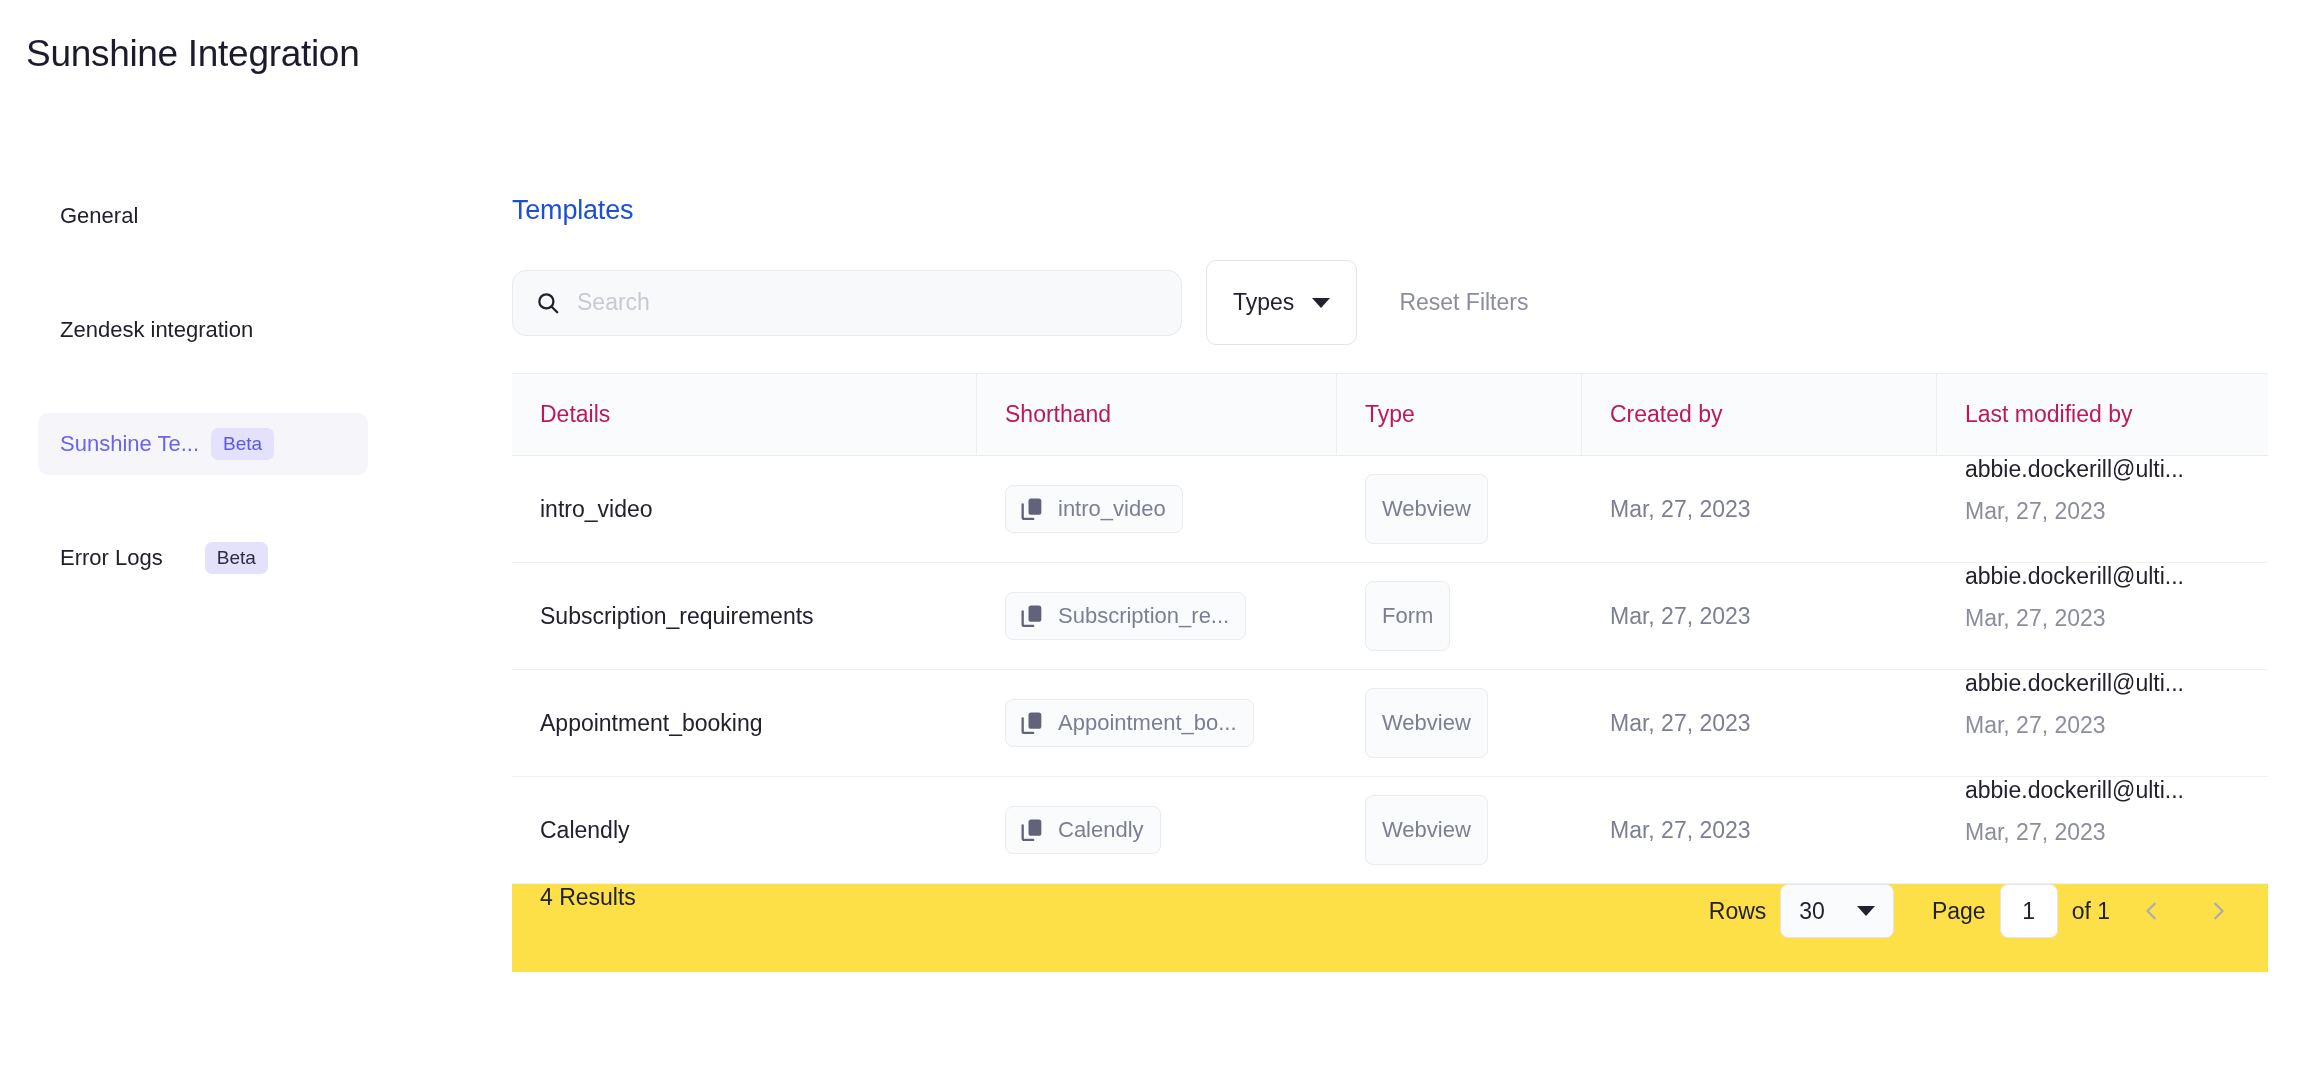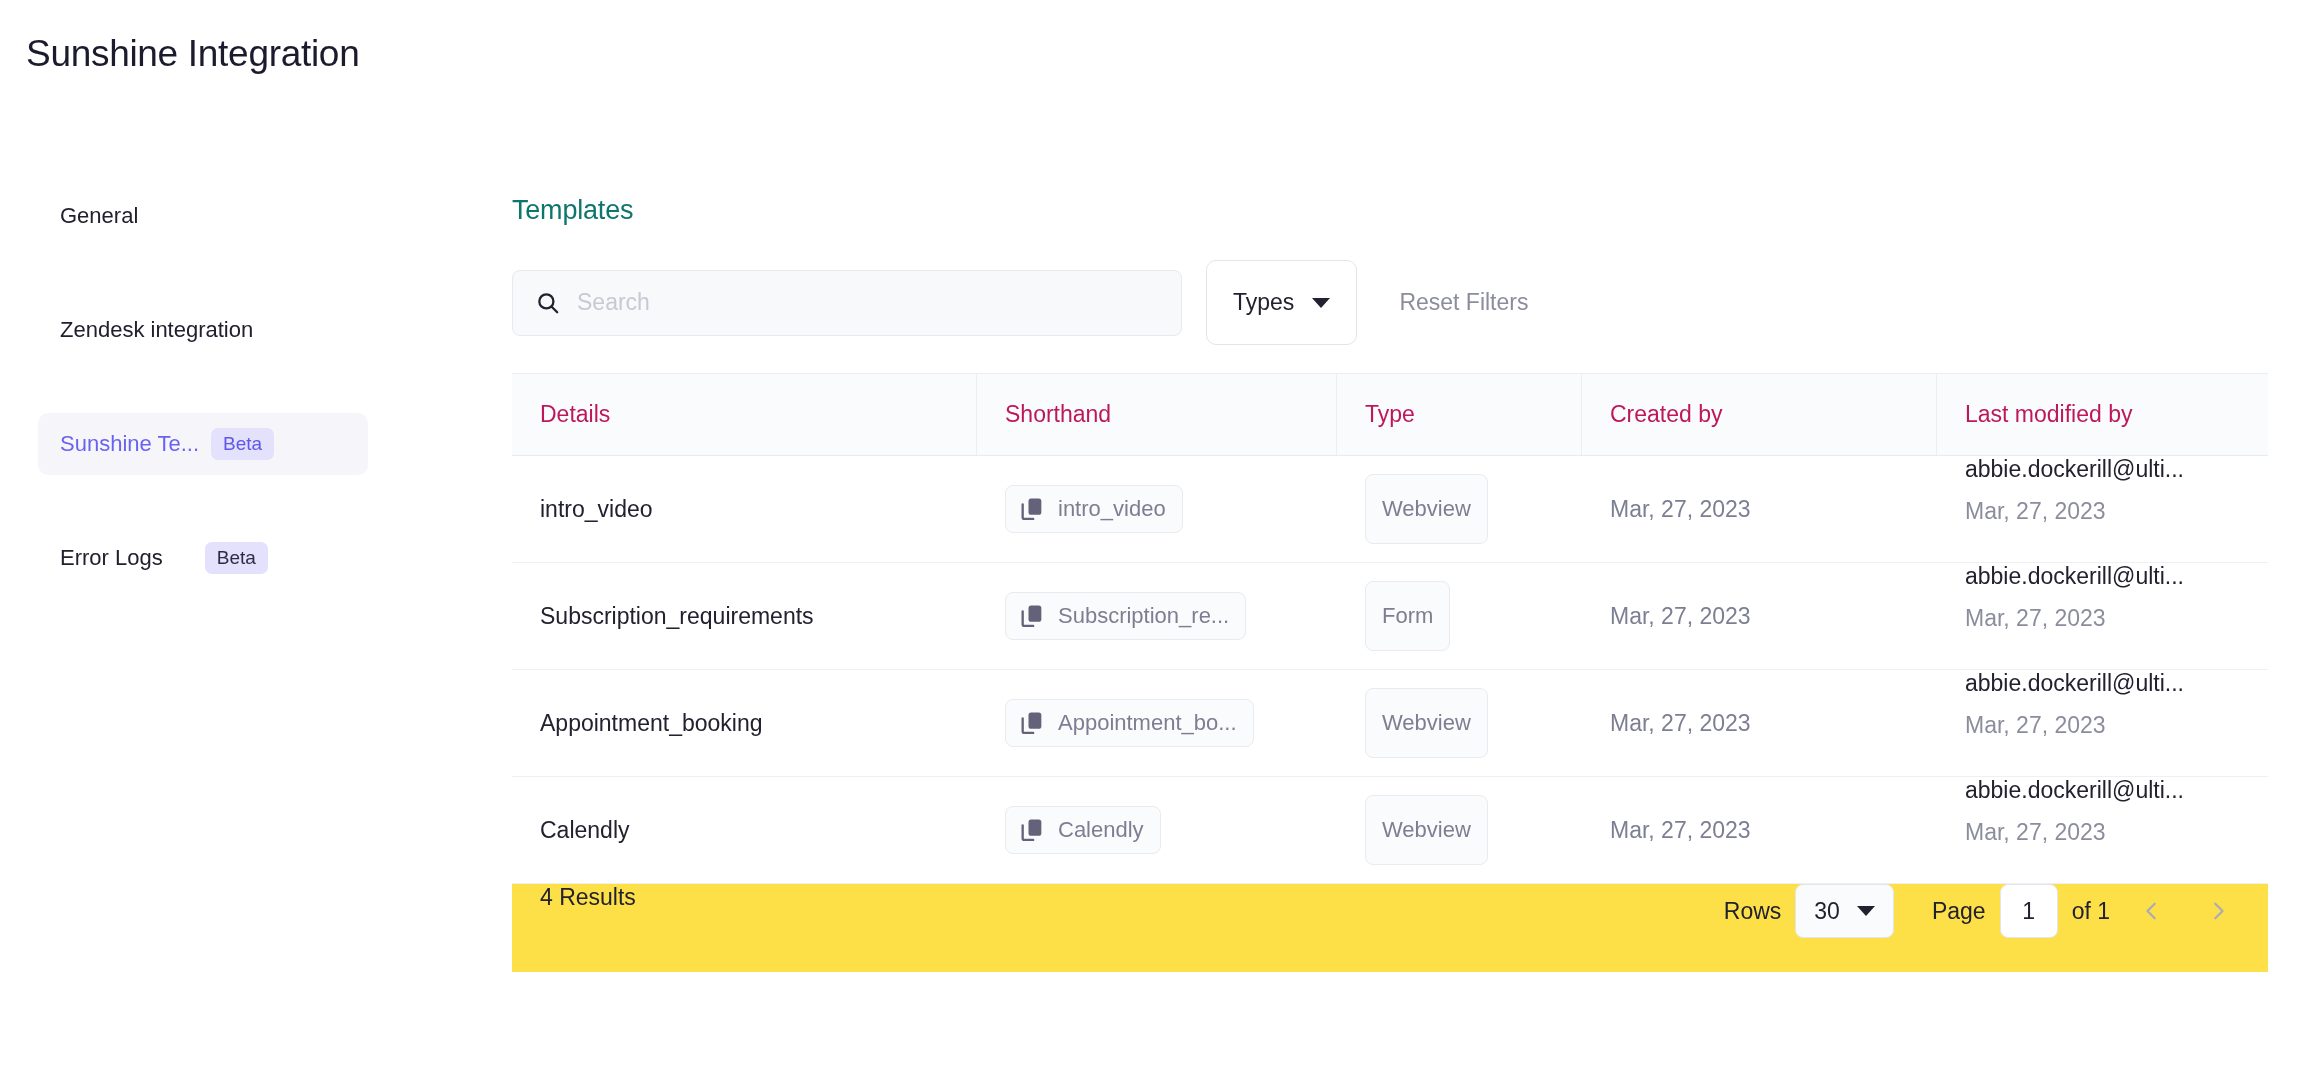--- a/index.html
+++ b/index.html
@@ -81,40 +81,40 @@
   
   .main {
     position: absolute;
     left: 512px;
     top: 195px;
     width: 1756px;
   }
   .section-title {
     font-size: 27px;
     font-weight: 500;
-    color: #0f766e;
+    color: #1d4ed8;
     letter-spacing: -0.2px;
     margin-bottom: 34px;
   }
 
   
   .filter-bar {
     display: flex;
     align-items: center;
     gap: 24px;
     margin-bottom: 28px;
   }
   .search-box {
     display: flex;
     align-items: center;
     width: 670px;
     height: 66px;
     background: #f8f9fb;
     border: 1px solid #e8e9ee;
-    border-radius: 8px;
+    border-radius: 14px;
     padding: 0 22px;
   }
   .search-icon {
     flex: 0 0 auto;
     width: 26px; height: 26px;
     margin-right: 16px;
     color: #22212f;
   }
   .search-input {
     flex: 1;
@@ -247,21 +247,21 @@
     align-items: flex-start;
     justify-content: space-between;
     height: 88px;
     background: #fde047;
     padding: 0 28px;
   }
   .results-count { font-size: 23px; color: #22212f; }
   .pager { display: flex; align-items: center; gap: 0; }
   .pager-label { font-size: 23px; color: #22212f; }
   .rows-select {
-    display: flex; align-items: center; gap: 17px;
+    display: flex; align-items: center; gap: 32px;
     height: 54px; padding: 0 18px;
     margin-left: 14px; margin-right: 38px;
     background: #fafbfc;
     border: 1px solid #e4e5ec;
     border-radius: 8px;
     font-size: 23px; color: #22212f;
     cursor: pointer;
   }
   .page-input {
     width: 58px; height: 54px;

